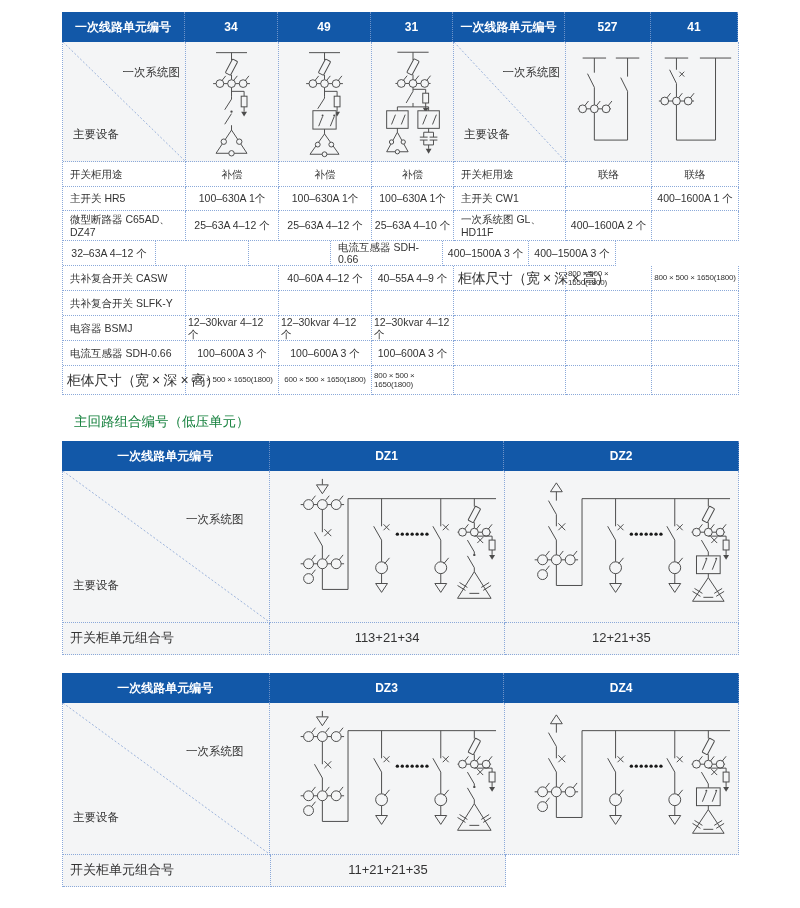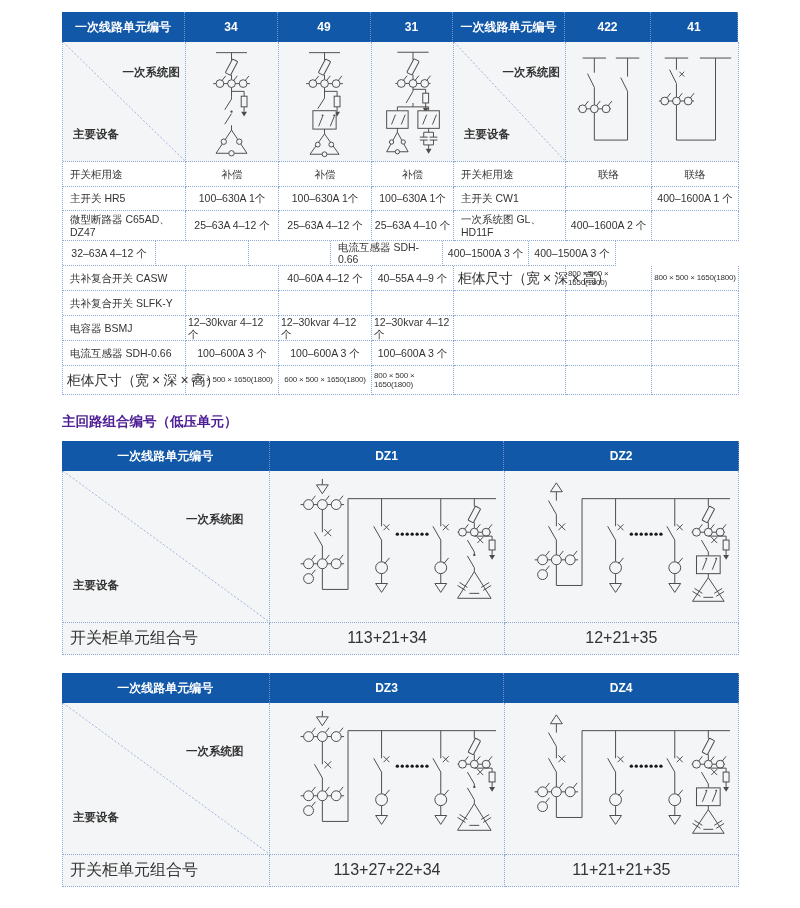--- a/index.html
+++ b/index.html
@@ -25,31 +25,31 @@
   .sm{font-size:8px;letter-spacing:-0.2px}
   .xs{font-size:14px;letter-spacing:-0.4px;white-space:nowrap;padding-left:4px}
   
   .w1{width:123px}.w2{width:93px}.w3{width:93px}.w4{width:82px}.w5{width:112px}.w6{width:86px}.w7{width:87px}
   
   .h24{height:24px}.h25{height:25px}.h29{height:29px}.h30{height:30px}
   .diag-row .cell{height:120px;background:var(--panel-bg)}
   .dcell{justify-content:center;align-items:center}
   .labcell{position:relative}
   .diagonal{position:absolute;left:0;top:0;width:100%;height:100%}
-  .dlbl{position:absolute;font-weight:bold;font-size:11.5px;color:#333}
+  .dlbl{position:absolute;font-weight:normal;font-size:11.5px;color:#333}
   .dlbl-top{top:24px;right:5px}
   .dlbl-bot{bottom:20px;left:10px}
   
-  .sec-title{font-size:13.5px;font-weight:bold;color:#4c1d95;margin:18px 0 10px 0}
+  .sec-title{font-size:13.5px;font-weight:normal;color:#15803d;margin:18px 0 10px 12px}
   
   .cw1{width:208px}.cw2{width:235px}.cw3{width:235px}
   .combo .diag-row .cell{height:152px;background:var(--panel-bg)}
   .combo .dlbl-top{top:42px;right:26px}
   .combo .dlbl-bot{bottom:30px;left:10px}
-  .frow .cell{height:32px;background:var(--panel-bg);font-size:16px}
+  .frow .cell{height:32px;background:var(--panel-bg);font-size:13px}
   .combo{margin-bottom:18px}
   svg.diag{display:block}
 </style>
 </head>
 <body>
 
 <svg width="0" height="0" style="position:absolute" aria-hidden="true">
 <defs>
   <symbol id="sym-u34" viewBox="0 0 93 118">
     <g fill="none" stroke="#4c4c4c" stroke-width="1">
@@ -309,21 +309,21 @@
 
 <div class="page">
 
   <div class="tbl">
     <div class="trow thead">
       <div class="hcell w1">一次线路单元编号</div>
       <div class="hcell w2">34</div>
       <div class="hcell w3">49</div>
       <div class="hcell w4">31</div>
       <div class="hcell w5">一次线路单元编号</div>
-      <div class="hcell w6">422</div>
+      <div class="hcell w6">527</div>
       <div class="hcell w7">41</div>
     </div>
     <div class="tbody">
       <div class="trow diag-row">
         <div class="cell w1 labcell">
           <svg class="diagonal">
               <use href="#sym-diagonal" xlink:href="#sym-diagonal" width="100%" height="100%"></use>
             </svg>
           <span class="dlbl dlbl-top">一次系统图</span>
           <span class="dlbl dlbl-bot">主要设备</span>
@@ -502,19 +502,18 @@
             </svg>
         </div>
         <div class="cell cw3 dcell">
           <svg class="diag" width="232" height="148" viewBox="0 0 235 150">
               <use href="#sym-dzb" xlink:href="#sym-dzb"></use>
             </svg>
         </div>
       </div>
       <div class="trow frow">
         <div class="cell lab cw1">开关柜单元组合号</div>
-        <div class="cell val cw2">113+27+22+34</div>
         <div class="cell val cw3">11+21+21+35</div>
       </div>
     </div>
   </div>
 
 </div>
 
 </body></html>

